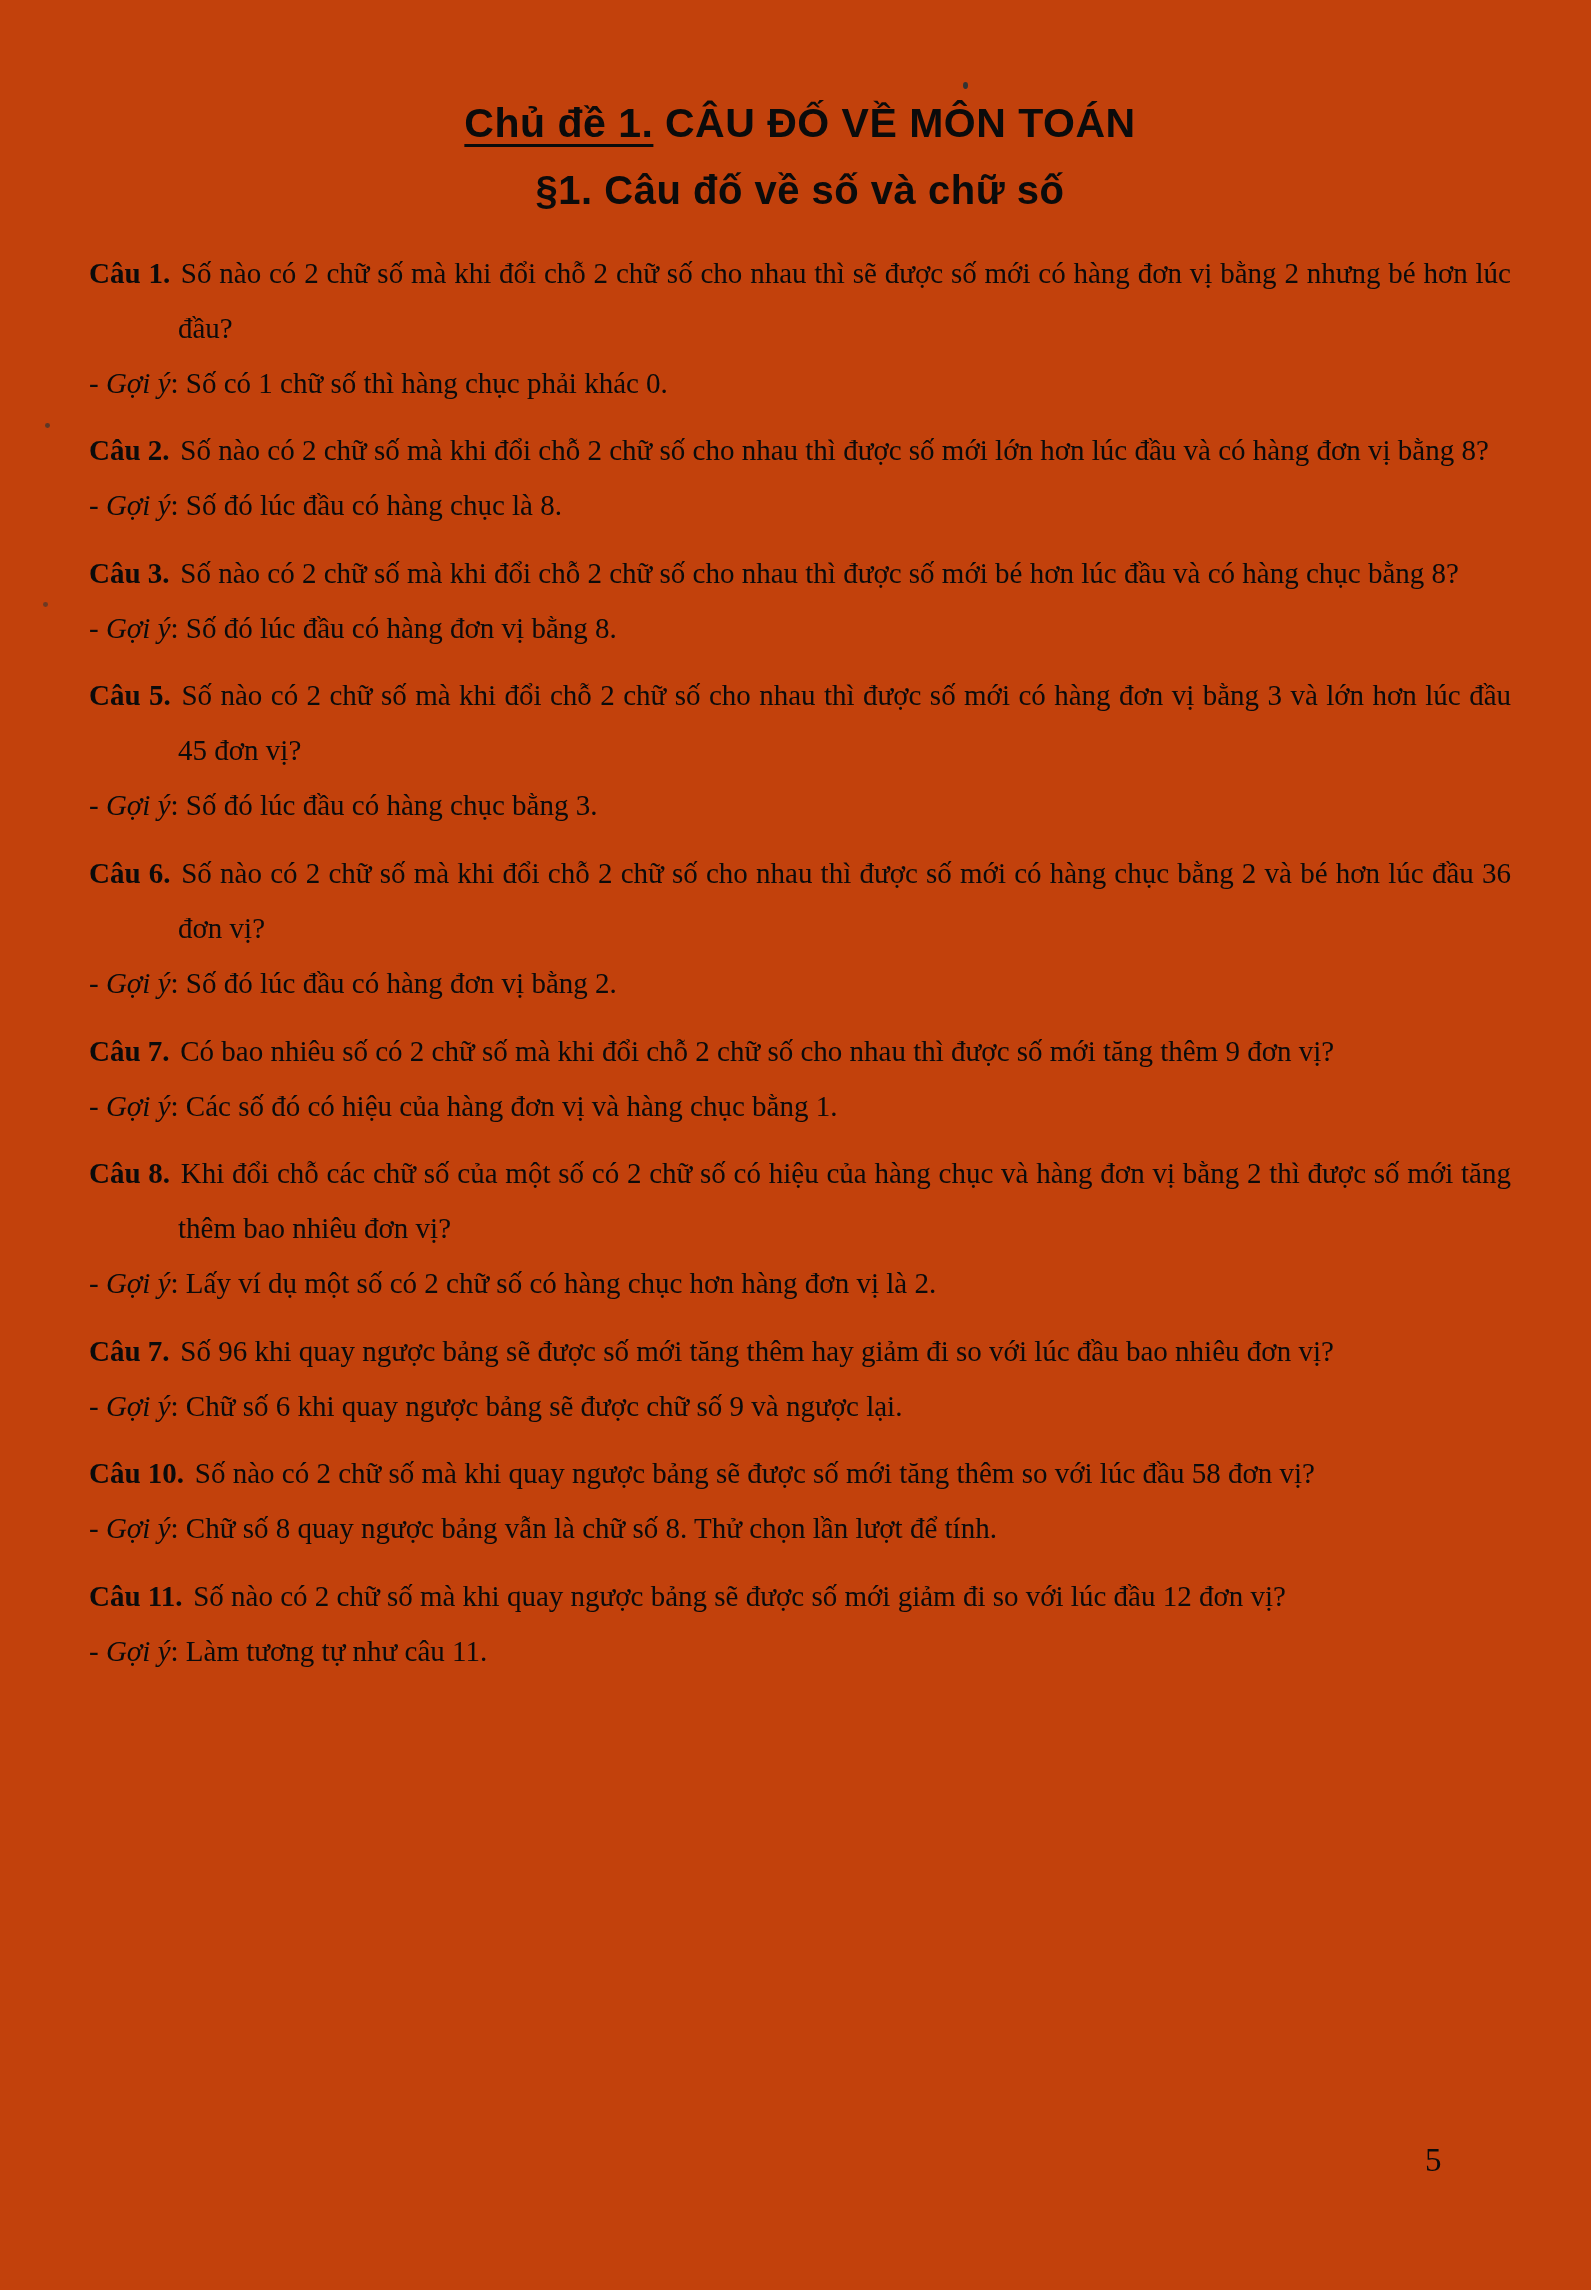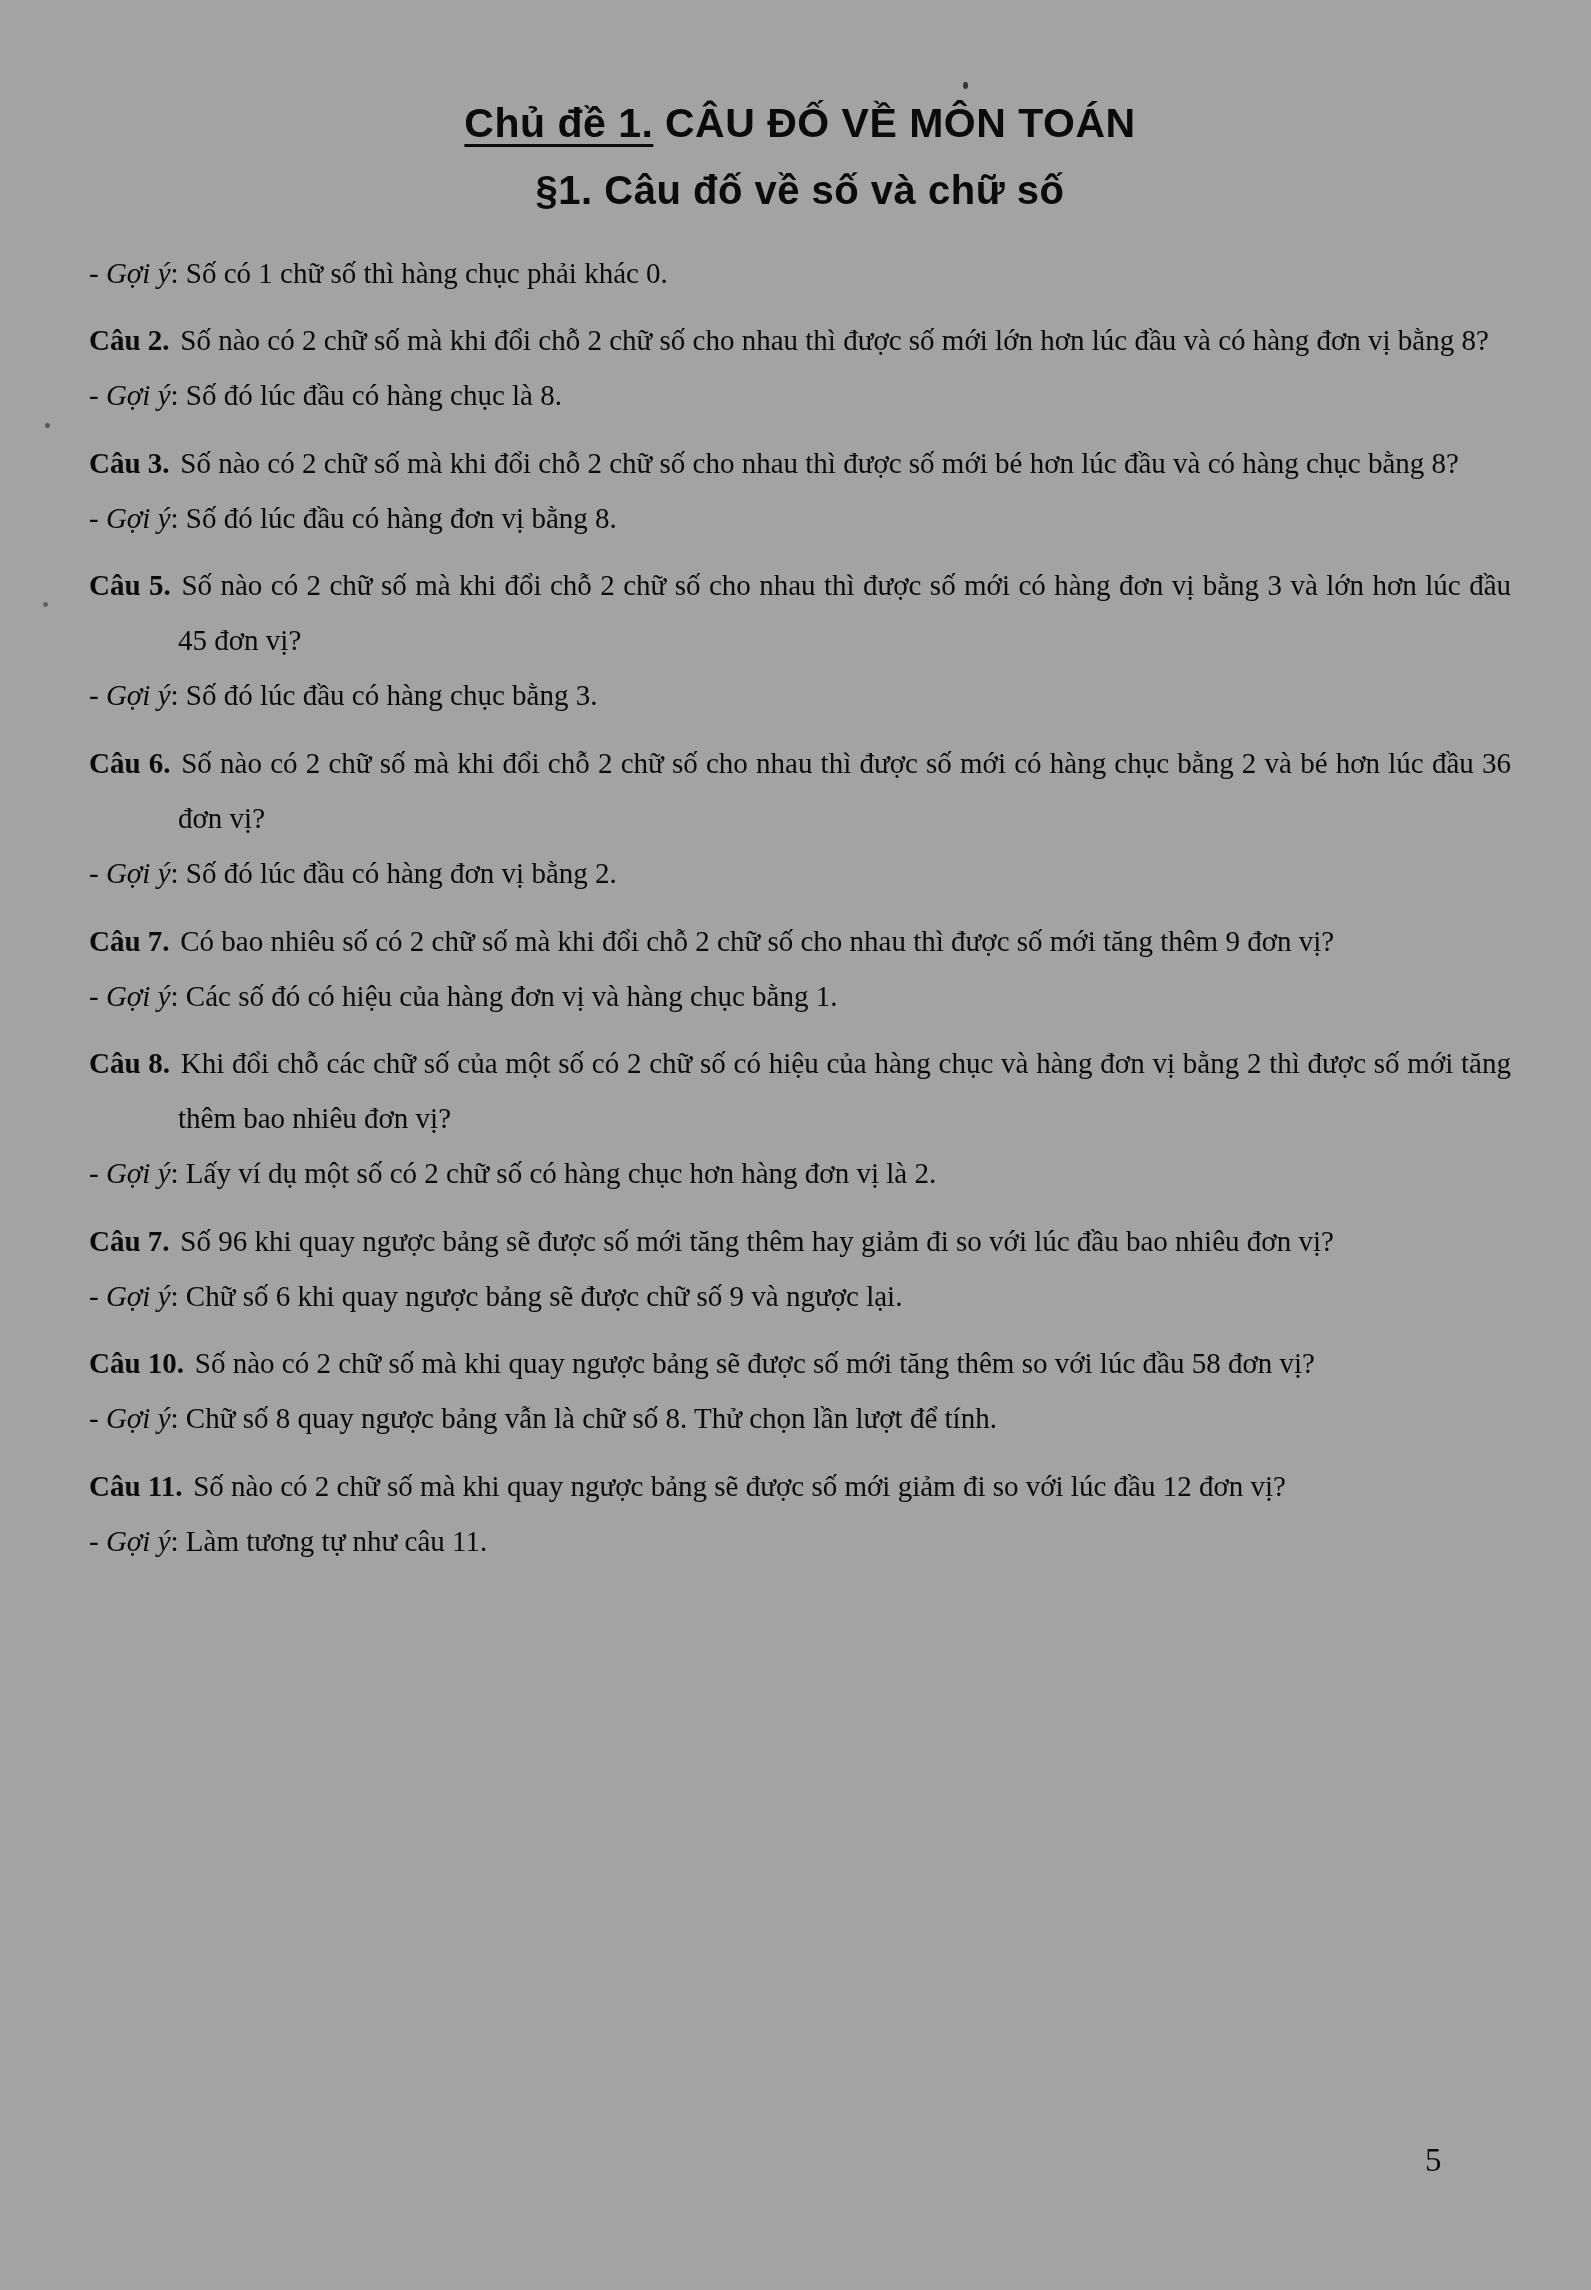--- a/index.html
+++ b/index.html
@@ -7,21 +7,21 @@
     padding: 0;
     background: #ffffff;
     width: 1591px;
     height: 2290px;
     overflow: hidden;
   }
   .page {
     position: relative;
     width: 1591px;
     height: 2290px;
-    background: #a3a3a3;
+    background: #c2410c;
     color: #0b0b0b;
     font-family: "Liberation Serif", "DejaVu Serif", serif;
     font-size: 29px;
     line-height: 55px;
     box-sizing: border-box;
     padding: 95px 80px 0 89px;
   }
   .chapter-title {
     text-align: center;
     font-family: "Liberation Sans", "DejaVu Sans", sans-serif;
@@ -84,20 +84,21 @@
 
 <div class="page">
 
   <h1 class="chapter-title">
     <span class="lead">Chủ đề 1.</span><span>CÂU ĐỐ VỀ MÔN TOÁN</span>
   </h1>
 
   <h2 class="section-title">§1. Câu đố về số và chữ số</h2>
 
   <div>
+    <p class="q-text"><span class="q-label">Câu 1.</span><span>Số nào có 2 chữ số mà khi đổi chỗ 2 chữ số cho nhau thì sẽ được số mới có hàng đơn vị bằng 2 nhưng bé hơn lúc đầu?</span></p>
     <p class="hint"><span>- </span><span class="hint-label">Gợi ý</span><span>: </span><span>Số có 1 chữ số thì hàng chục phải khác 0.</span></p>
   </div>
 
   <div>
     <p class="q-text"><span class="q-label">Câu 2.</span><span>Số nào có 2 chữ số mà khi đổi chỗ 2 chữ số cho nhau thì được số mới lớn hơn lúc đầu và có hàng đơn vị bằng 8?</span></p>
     <p class="hint"><span>- </span><span class="hint-label">Gợi ý</span><span>: </span><span>Số đó lúc đầu có hàng chục là 8.</span></p>
   </div>
 
   <div>
     <p class="q-text"><span class="q-label">Câu 3.</span><span>Số nào có 2 chữ số mà khi đổi chỗ 2 chữ số cho nhau thì được số mới bé hơn lúc đầu và có hàng chục bằng 8?</span></p>

